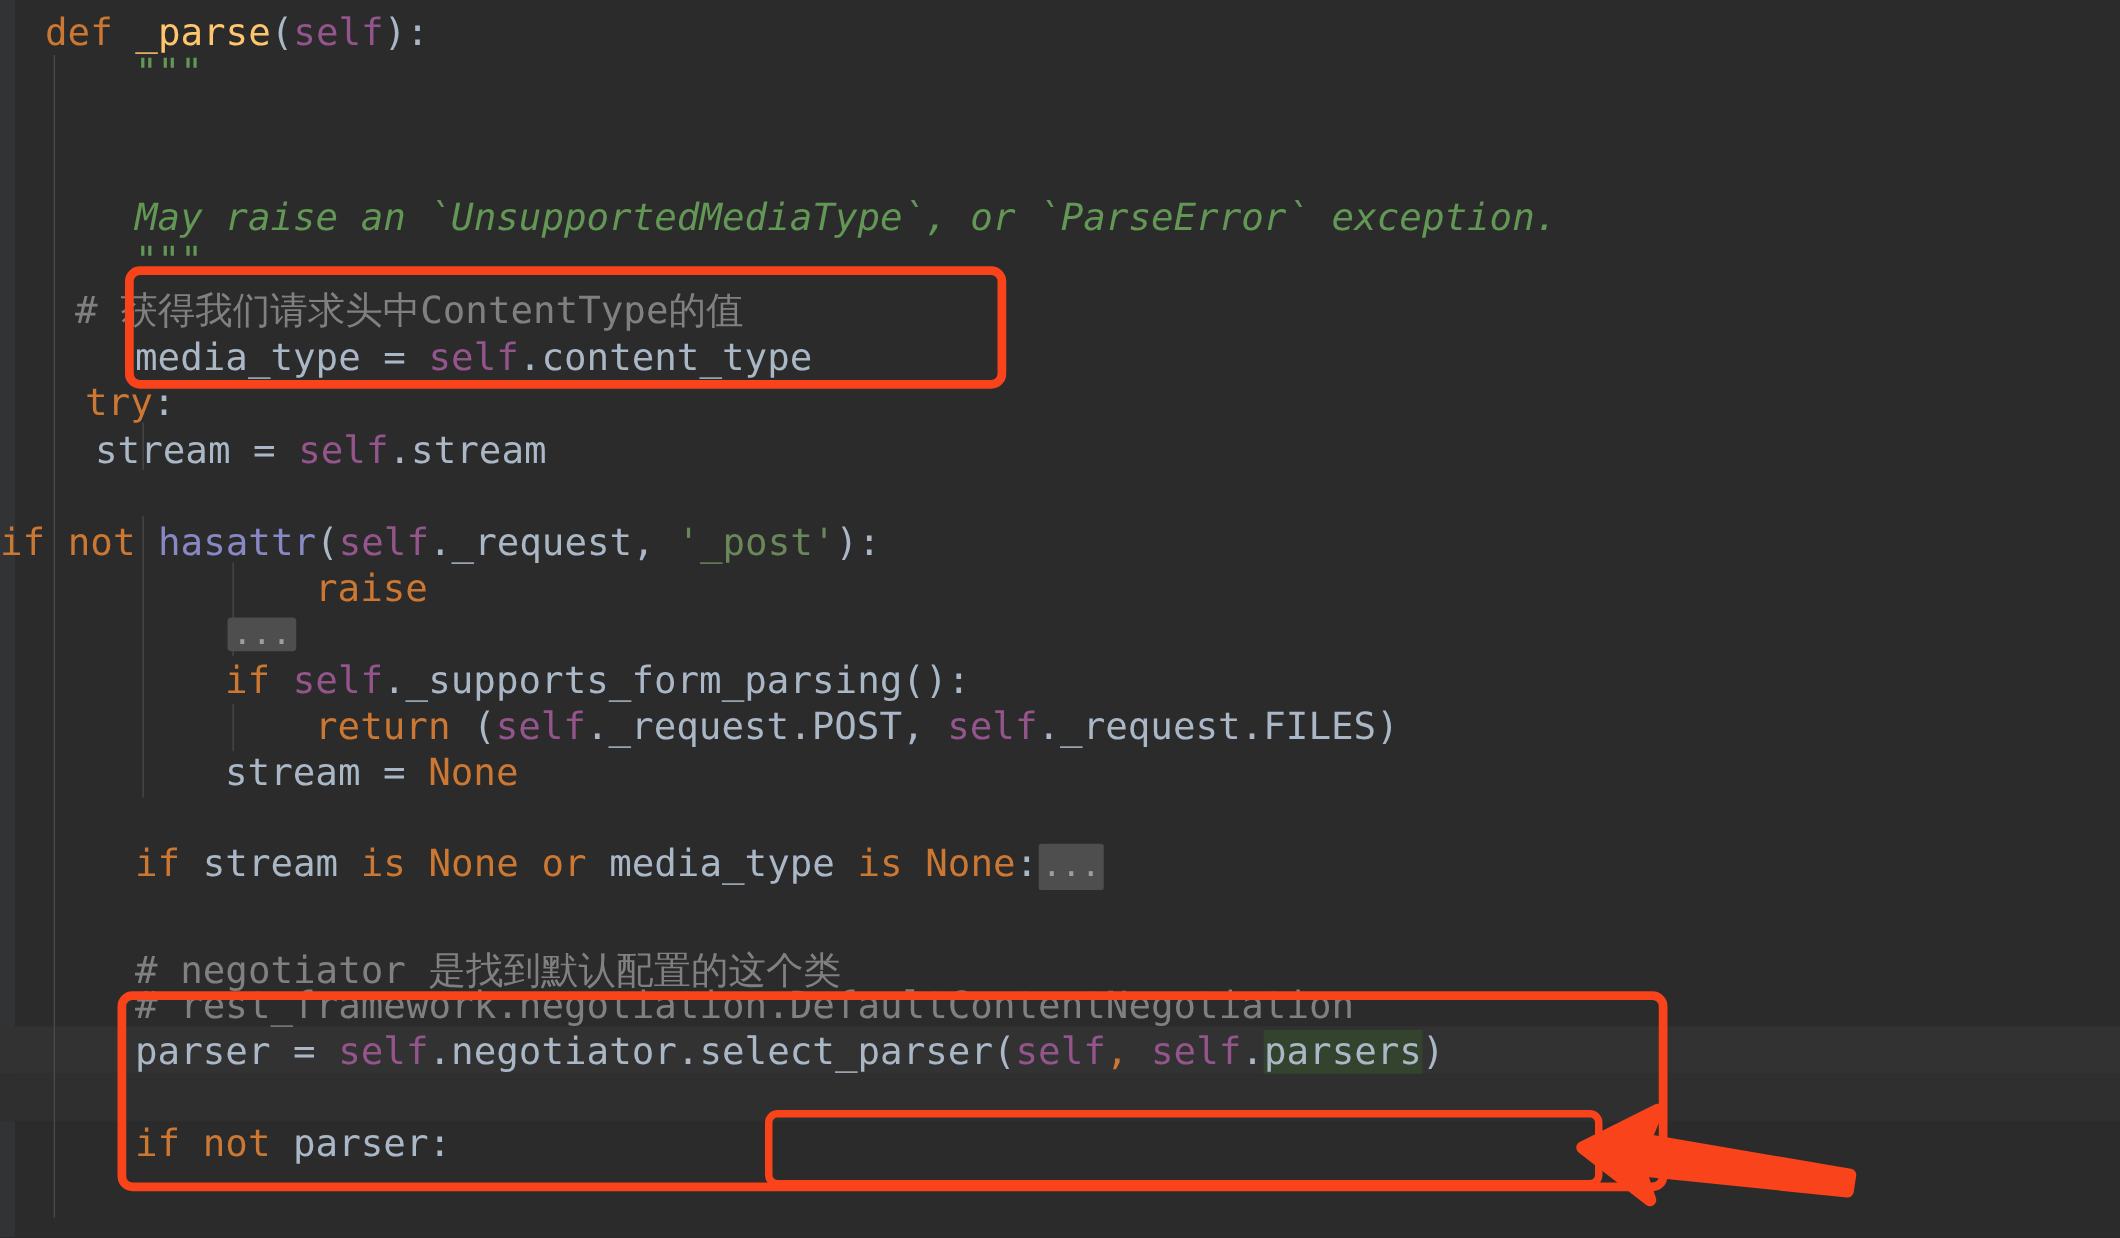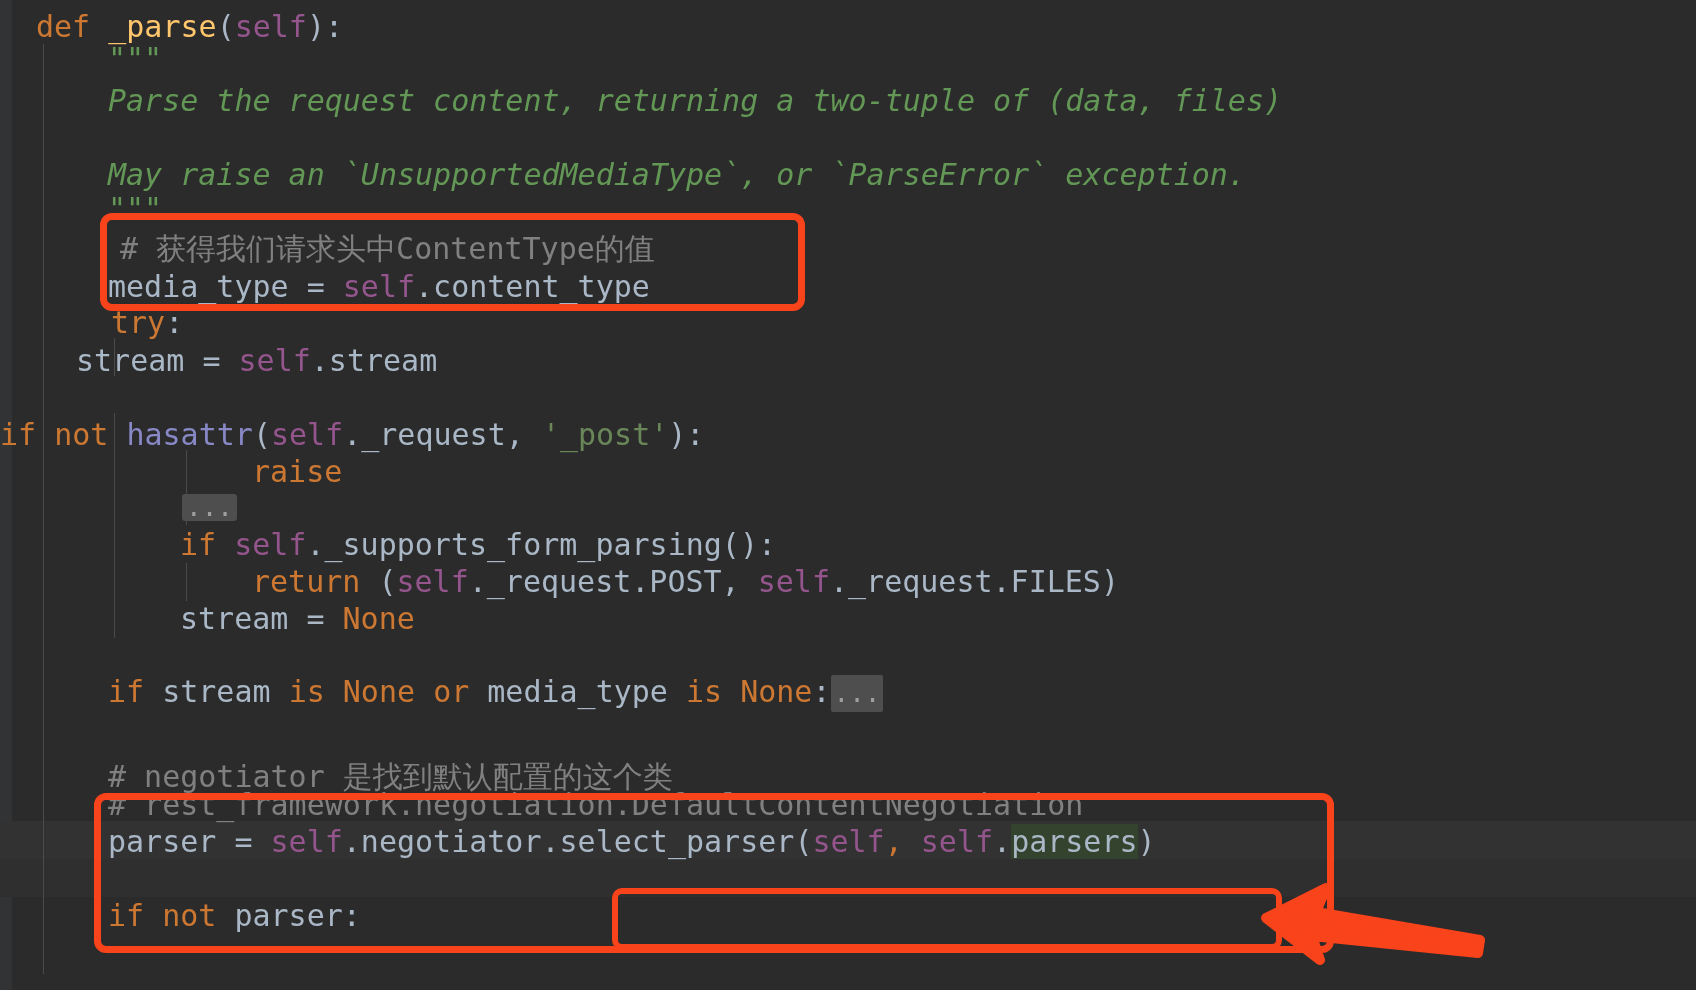--- a/index.html
+++ b/index.html
@@ -120,31 +120,30 @@
   <div class="guide" style="left:114px; top:413px; height:225px;"></div>
   <div class="guide" style="left:186px; top:450px; height:75px;"></div>
   <div class="guide" style="left:186px; top:563px; height:38px;"></div>
 
   <div class="code-layer">
 
     <div class="line" style="top:8px; padding-left:36px;"><span class="kw t">def</span><span class="t"> </span><span class="fn t">_parse</span><span class="pl t">(</span><span class="self t">self</span><span class="pl t">):</span></div>
 
     <div class="line" style="top:40px; padding-left:108px;"><span class="doc t">"""</span></div>
 
-    <div class="line" style="top:82px; padding-left:108px;"><span class="doc t">Parse the request content, returning a two-tuple of (data, files)</span></div>
 
     <div class="line" style="top:156px; padding-left:108px;"><span class="doc t">May raise an `UnsupportedMediaType`, or `ParseError` exception.</span></div>
 
     <div class="line" style="top:190px; padding-left:108px;"><span class="doc t">"""</span></div>
 
-    <div class="line" style="top:230px; padding-left:120px; font-family:'DejaVu Sans Mono','Liberation Mono',monospace;"><span class="cmt t"># 获得我们请求头中ContentType的值</span></div>
+    <div class="line" style="top:230px; padding-left:60px; font-family:'DejaVu Sans Mono','Liberation Mono',monospace;"><span class="cmt t"># 获得我们请求头中ContentType的值</span></div>
 
     <div class="line" style="top:268px; padding-left:108px;"><span class="pl t">media_type</span><span class="op t"> = </span><span class="self t">self</span><span class="pl t">.content_type</span></div>
 
-    <div class="line" style="top:304px; padding-left:111px;"><span class="kw t">try</span><span class="pl t">:</span></div>
+    <div class="line" style="top:304px; padding-left:68px;"><span class="kw t">try</span><span class="pl t">:</span></div>
 
     <div class="line" style="top:342px; padding-left:76px;"><span class="pl t">stream</span><span class="op t"> = </span><span class="self t">self</span><span class="pl t">.stream</span></div>
 
 
     <div class="line" style="top:416px; "><span class="kw t">if</span><span class="t"> </span><span class="kw t">not</span><span class="t"> </span><span class="bi t">hasattr</span><span class="pl t">(</span><span class="self t">self</span><span class="pl t">._request, </span><span class="str t">'_post'</span><span class="pl t">):</span></div>
 
     <div class="line" style="top:453px; padding-left:252px;"><span class="kw t">raise</span></div>
 
     <div class="line" style="top:489px; padding-left:182px;"><span class="fold">...</span></div>
 

